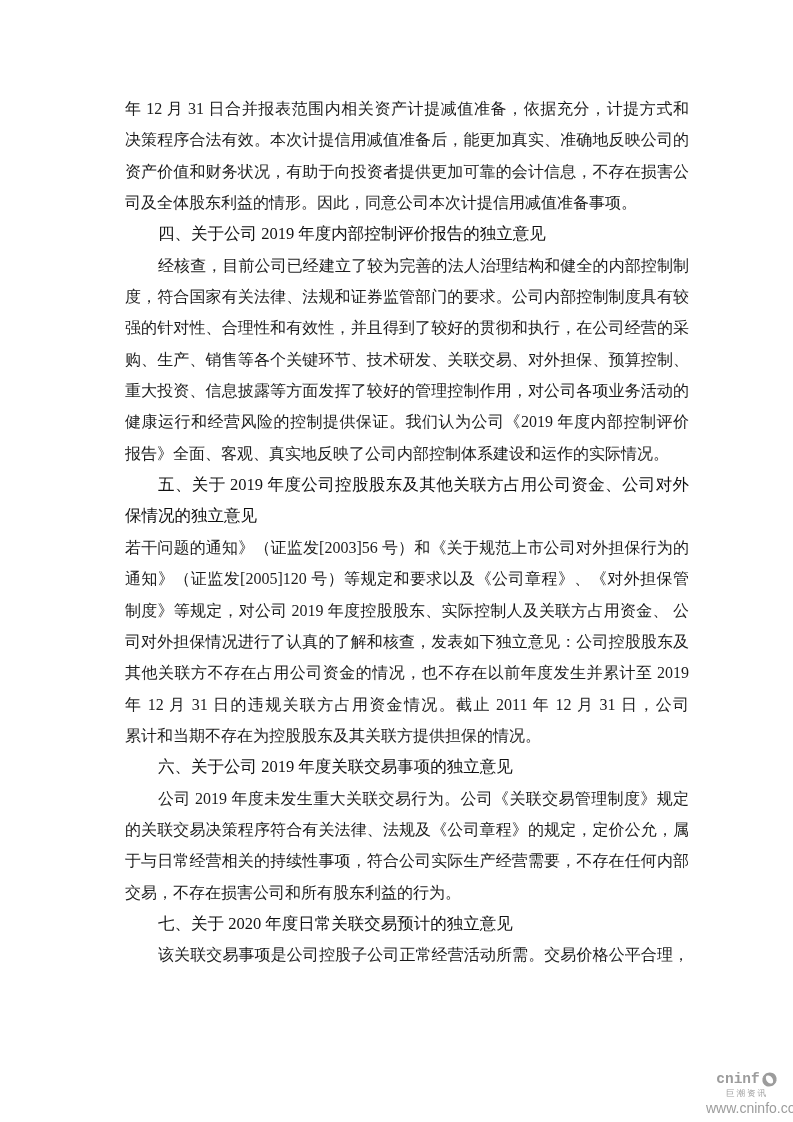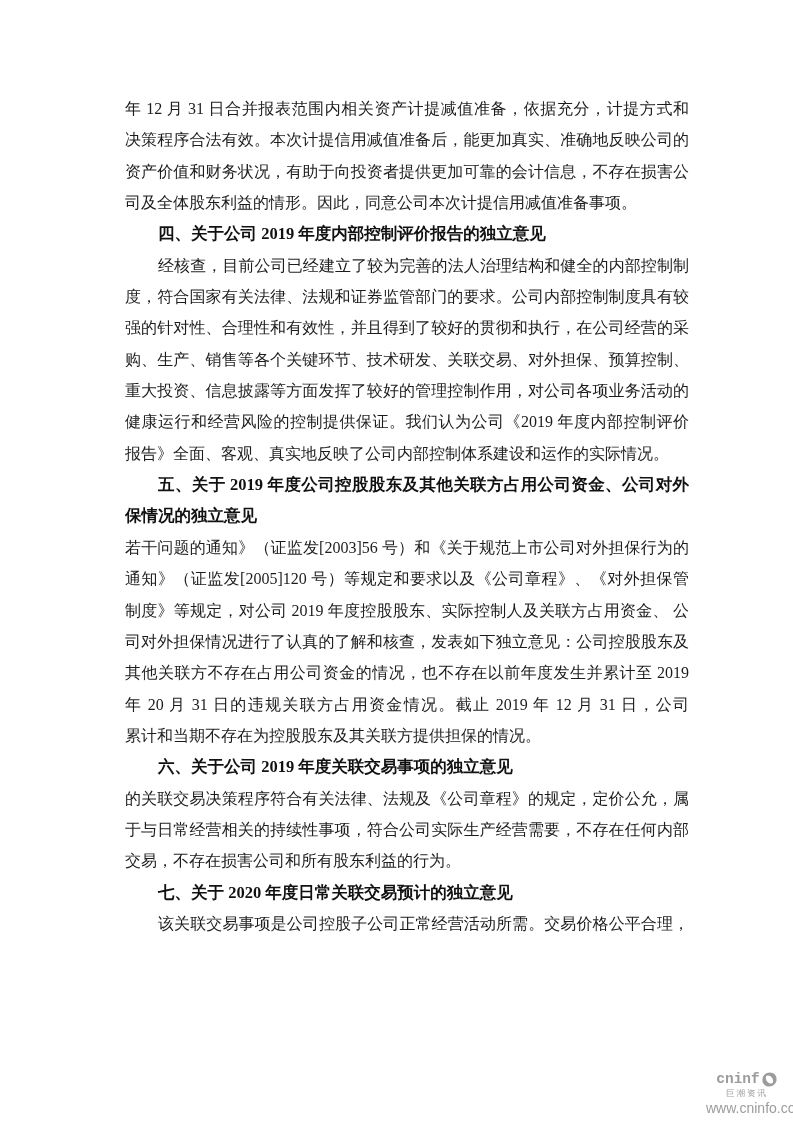--- a/index.html
+++ b/index.html
@@ -21,21 +21,21 @@
     height:31.35px;
     line-height:31.35px;
     text-align:justify;
     text-align-last:left;
     overflow:hidden;
     white-space:normal;
   }
   .line.j{ text-align-last:justify; }
   .line.indent{ padding-left:33px; }
   .block.heading .line{
-    font-weight:bold;
+    font-weight:normal;
     font-size:16.5px;
     color:#111111;
   }
   .logo{
     position:absolute;
     right:5px;top:1071px;
     width:82px;
     text-align:center;
     color:#9c9c9c;
     font-family:"Liberation Sans","DejaVu Sans",sans-serif;
@@ -90,27 +90,28 @@
       <div class="block heading">
         <div class="line j indent">五、关于 2019 年度公司控股股东及其他关联方占用公司资金、公司对外担</div>
         <div class="line">保情况的独立意见</div>
       </div>
       <div class="block para">
         <div class="line j">若干问题的通知》（证监发[2003]56 号）和《关于规范上市公司对外担保行为的</div>
         <div class="line j">通知》（证监发[2005]120 号）等规定和要求以及《公司章程》、《对外担保管理</div>
         <div class="line j">制度》等规定，对公司 2019 年度控股股东、实际控制人及关联方占用资金、 公</div>
         <div class="line j">司对外担保情况进行了认真的了解和核查，发表如下独立意见：公司控股股东及</div>
         <div class="line j">其他关联方不存在占用公司资金的情况，也不存在以前年度发生并累计至 2019</div>
-        <div class="line j">年 20 月 31 日的违规关联方占用资金情况。截止 2019 年 12 月 31 日，公司</div>
+        <div class="line j">年 12 月 31 日的违规关联方占用资金情况。截止 2011 年 12 月 31 日，公司</div>
         <div class="line">累计和当期不存在为控股股东及其关联方提供担保的情况。</div>
       </div>
       <div class="block heading">
         <div class="line indent">六、关于公司 2019 年度关联交易事项的独立意见</div>
       </div>
       <div class="block para">
+        <div class="line j indent">公司 2019 年度未发生重大关联交易行为。公司《关联交易管理制度》规定</div>
         <div class="line j">的关联交易决策程序符合有关法律、法规及《公司章程》的规定，定价公允，属</div>
         <div class="line j">于与日常经营相关的持续性事项，符合公司实际生产经营需要，不存在任何内部</div>
         <div class="line">交易，不存在损害公司和所有股东利益的行为。</div>
       </div>
       <div class="block heading">
         <div class="line indent">七、关于 2020 年度日常关联交易预计的独立意见</div>
       </div>
       <div class="block para">
         <div class="line j indent">该关联交易事项是公司控股子公司正常经营活动所需。交易价格公平合理，</div>
       </div>

